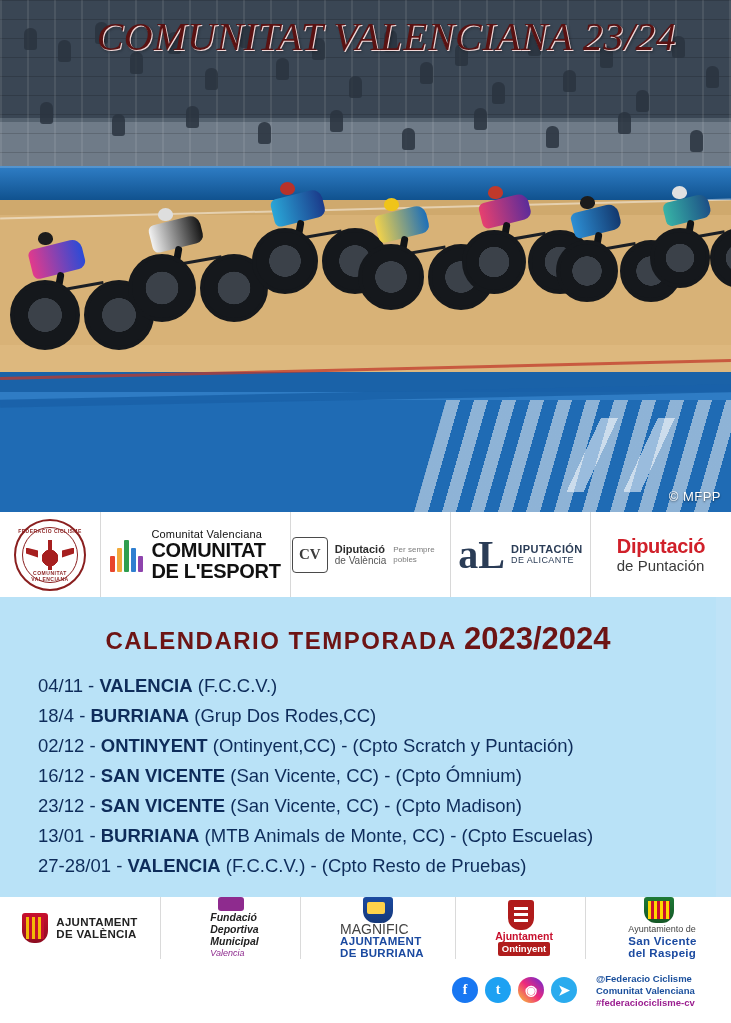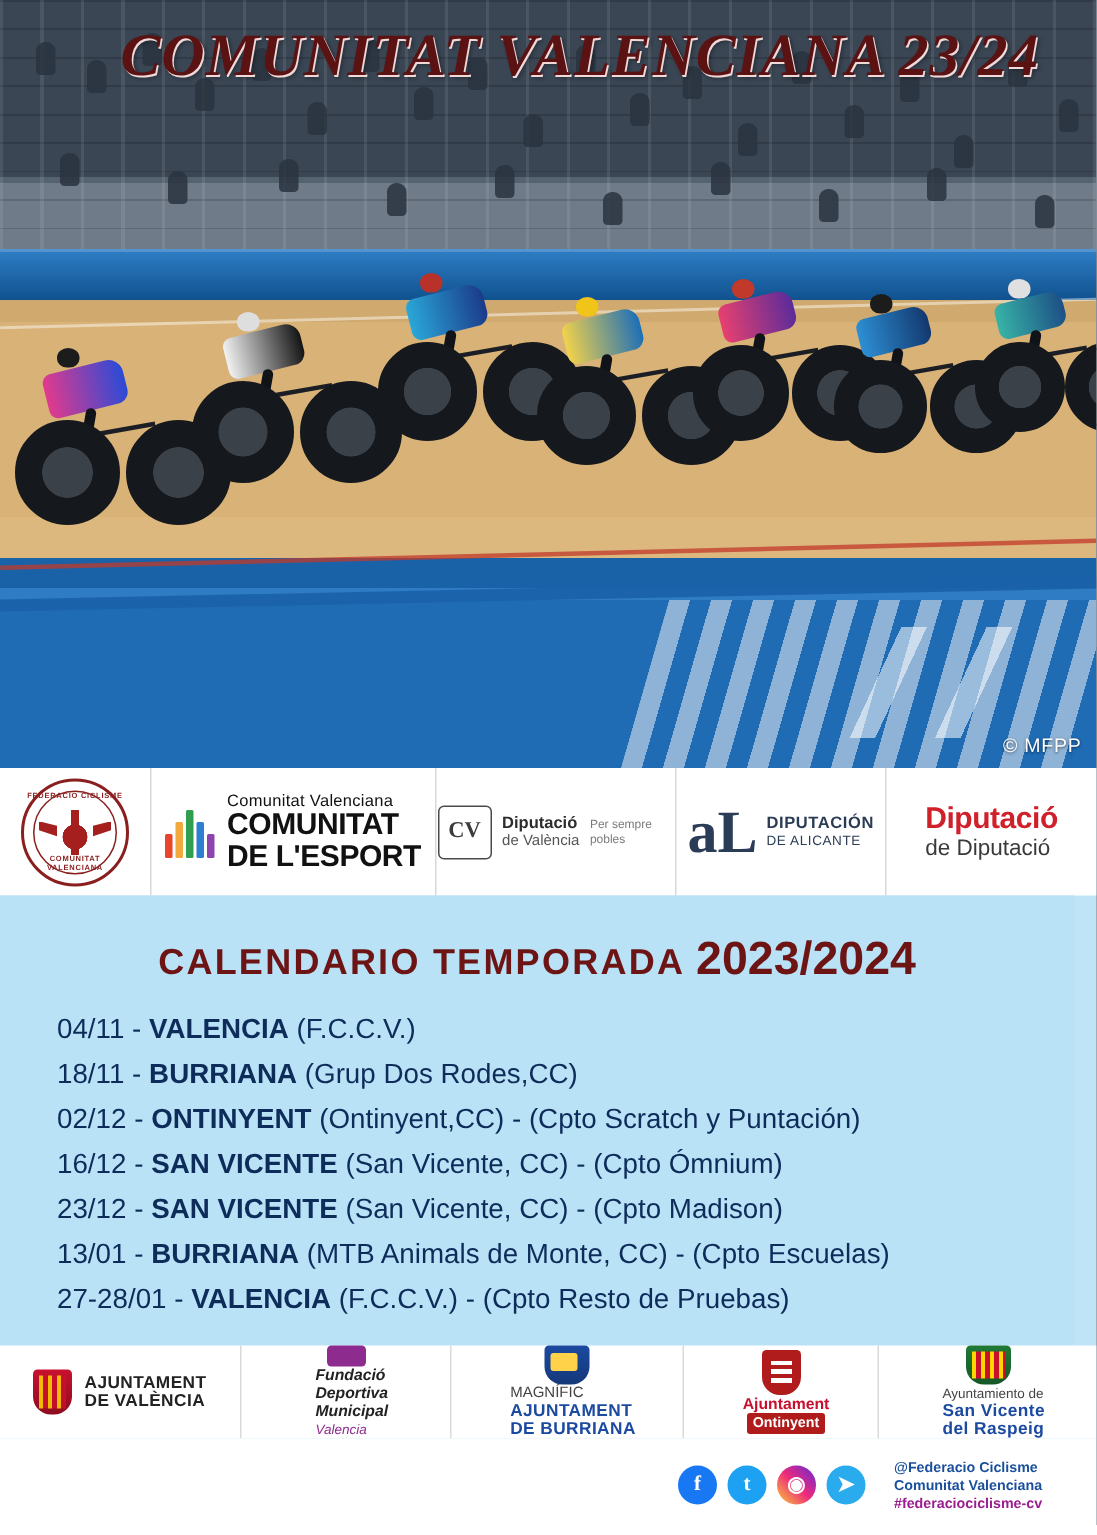--- a/index.html
+++ b/index.html
@@ -119,21 +119,21 @@
   .title1{
     font-family:"Liberation Serif", serif;
     font-weight:bold;font-style:italic;
     font-size:47px;line-height:50px;
     color:#5a1212;
     letter-spacing:1px;
     text-shadow:1px 1px 0 #f2d9d9, 2px 2px 3px rgba(0,0,0,.35);
   }
   .title2{
     font-family:"Liberation Serif", serif;
-    font-weight:bold;font-style:italic;
+    font-weight:normal;font-style:italic;
     font-size:40px;line-height:46px;
     color:#5a1212;
     letter-spacing:.5px;
     text-shadow:1px 1px 0 #f2d9d9, 2px 2px 3px rgba(0,0,0,.35);
     padding-left:42px;
   }
 
   
   .sponsors{
     position:absolute;left:0;top:512px;width:731px;height:85px;
@@ -469,35 +469,35 @@
         <div>
           <div class="t1">DIPUTACIÓN</div>
           <div class="t2">DE ALICANTE</div>
         </div>
       </div>
     </div>
 
     <div class="sp sp-cas">
       <div class="cas">
         <div class="t1">Diputació</div>
-        <div class="t2">de Diputació</div>
+        <div class="t2">de Puntación</div>
       </div>
     </div>
   </div>
 
   <div class="calendar">
     <div class="cal-head">
       <span class="h1">CALENDARIO TEMPORADA </span><span class="h2">2023/2024</span>
     </div>
     <div class="cal-list">
       <div class="cal-row">
         <span class="d">04/11</span><span class="x"> - </span><span class="c">VALENCIA</span><span class="x"> </span><span class="x">(F.C.C.V.)</span>
       </div>
       <div class="cal-row">
-        <span class="d">18/11</span><span class="x"> - </span><span class="c">BURRIANA</span><span class="x"> </span><span class="x">(Grup Dos Rodes,CC)</span>
+        <span class="d">18/4</span><span class="x"> - </span><span class="c">BURRIANA</span><span class="x"> </span><span class="x">(Grup Dos Rodes,CC)</span>
       </div>
       <div class="cal-row">
         <span class="d">02/12</span><span class="x"> - </span><span class="c">ONTINYENT</span><span class="x"> </span><span class="x">(Ontinyent,CC) - (Cpto Scratch y Puntación)</span>
       </div>
       <div class="cal-row">
         <span class="d">16/12</span><span class="x"> - </span><span class="c">SAN VICENTE</span><span class="x"> </span><span class="x">(San Vicente, CC) - (Cpto Ómnium)</span>
       </div>
       <div class="cal-row">
         <span class="d">23/12</span><span class="x"> - </span><span class="c">SAN VICENTE</span><span class="x"> </span><span class="x">(San Vicente, CC) - (Cpto Madison)</span>
       </div>
@@ -526,21 +526,21 @@
         <div class="it" style="font-weight:bold;font-size:10.5px;">Fundació</div>
         <div class="it" style="font-weight:bold;font-size:10.5px;">Deportiva</div>
         <div class="it" style="font-weight:bold;font-size:10.5px;">Municipal</div>
         <div class="it small" style="color:#8e2b8e;">Valencia</div>
       </div>
     </div>
 
     <div class="city c3">
       <div class="shield bur-shield" style="width:30px;height:34px;"></div>
       <div class="city-txt" style="margin-left:8px;">
-        <div style="font-size:10px;color:#444;">MAGNÍFIC</div>
+        <div style="font-size:14px;color:#444;">MAGNÍFIC</div>
         <div class="big blue">AJUNTAMENT</div>
         <div class="big blue">DE BURRIANA</div>
       </div>
     </div>
 
     <div class="city c4">
       <div class="shield ont-shield"></div>
       <div class="city-txt" style="margin-left:7px;text-align:center;">
         <div class="red" style="font-size:10.5px;font-weight:bold;">Ajuntament</div>
         <div class="white-on">Ontinyent</div>

